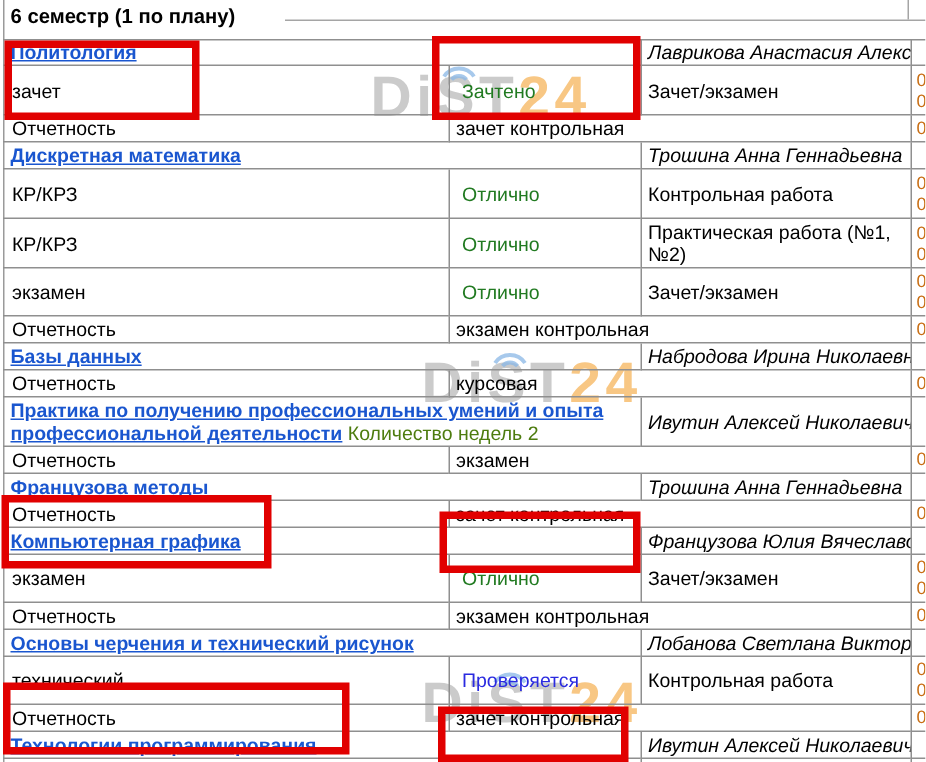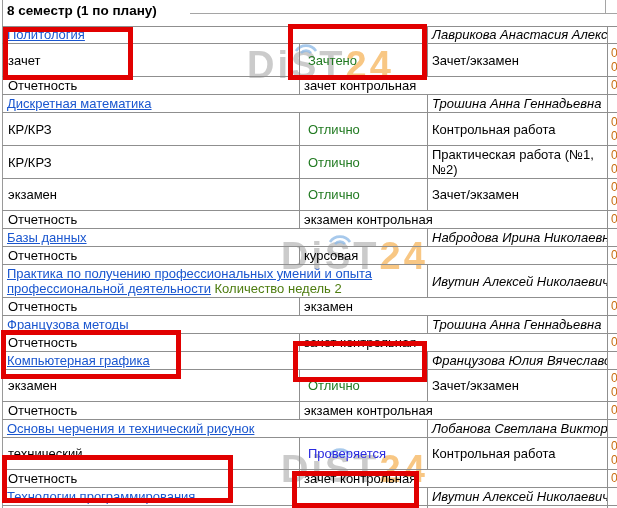--- a/index.html
+++ b/index.html
@@ -25,38 +25,38 @@
   .tblwrap{position:absolute;left:2px;top:26px;width:615px;overflow:hidden;z-index:1;}
   table{border-collapse:separate;border-spacing:0;table-layout:fixed;width:645px;background:transparent;}
   td{border-bottom:1px solid #8f8f8f;font-size:13px;padding:1px 4px;vertical-align:middle;
      overflow:hidden;line-height:15px;}
   td.bl{border-left:1px solid #8f8f8f;}
   td.c-subj{padding-left:5px;}
   td.c-ctl{padding-left:6px;}
   td.c-grade{padding-left:8px;}
   td.c-teacher{font-style:italic;white-space:nowrap;}
   td.c-edge{padding:0 0 0 3px;}
-  a.subj{color:#1a56cf;font-weight:normal;text-decoration:underline;}
+  a.subj{color:#1a56cf;font-weight:bold;text-decoration:underline;}
   .extra{color:#4d7c0f;font-weight:normal;}
   .grade-ok{color:#217a21;}
   .grade-pending{color:#2a2ae0;margin-top:32px;}
   .edge-frag{color:#c86e14;font-size:12px;line-height:13px;margin:1px 0;}
 
   
   .hl{position:absolute;border:5px solid #e10000;box-sizing:border-box;z-index:3;background:transparent;}
 </style>
 </head>
 <body>
 
 <div class="page">
   <div class="vline-left"></div>
   <div class="hline-top-right"></div>
   <div class="vline-stub"></div>
 
-  <div class="caption">8 семестр (1 по плану)</div>
+  <div class="caption">6 семестр (1 по плану)</div>
 
   <div id="watermarks">
       <div class="wm" style="left: 247px; top: 46px;"><svg width="30" height="22" viewBox="0 0 30 22">
           <path d="M5 18 A 12 12 0 0 1 25 18" fill="none" stroke="#8ab7e6" stroke-width="2.6" opacity="0.75"></path>
           <path d="M10 20 A 6.5 6.5 0 0 1 20 20" fill="none" stroke="#8ab7e6" stroke-width="2.6" opacity="0.75"></path>
         </svg><span>DiST</span><span class="wm24">24</span></div>
       <div class="wm" style="left: 281px; top: 237px;"><svg width="30" height="22" viewBox="0 0 30 22">
           <path d="M5 18 A 12 12 0 0 1 25 18" fill="none" stroke="#8ab7e6" stroke-width="2.6" opacity="0.75"></path>
           <path d="M10 20 A 6.5 6.5 0 0 1 20 20" fill="none" stroke="#8ab7e6" stroke-width="2.6" opacity="0.75"></path>
         </svg><span>DiST</span><span class="wm24">24</span></div>

